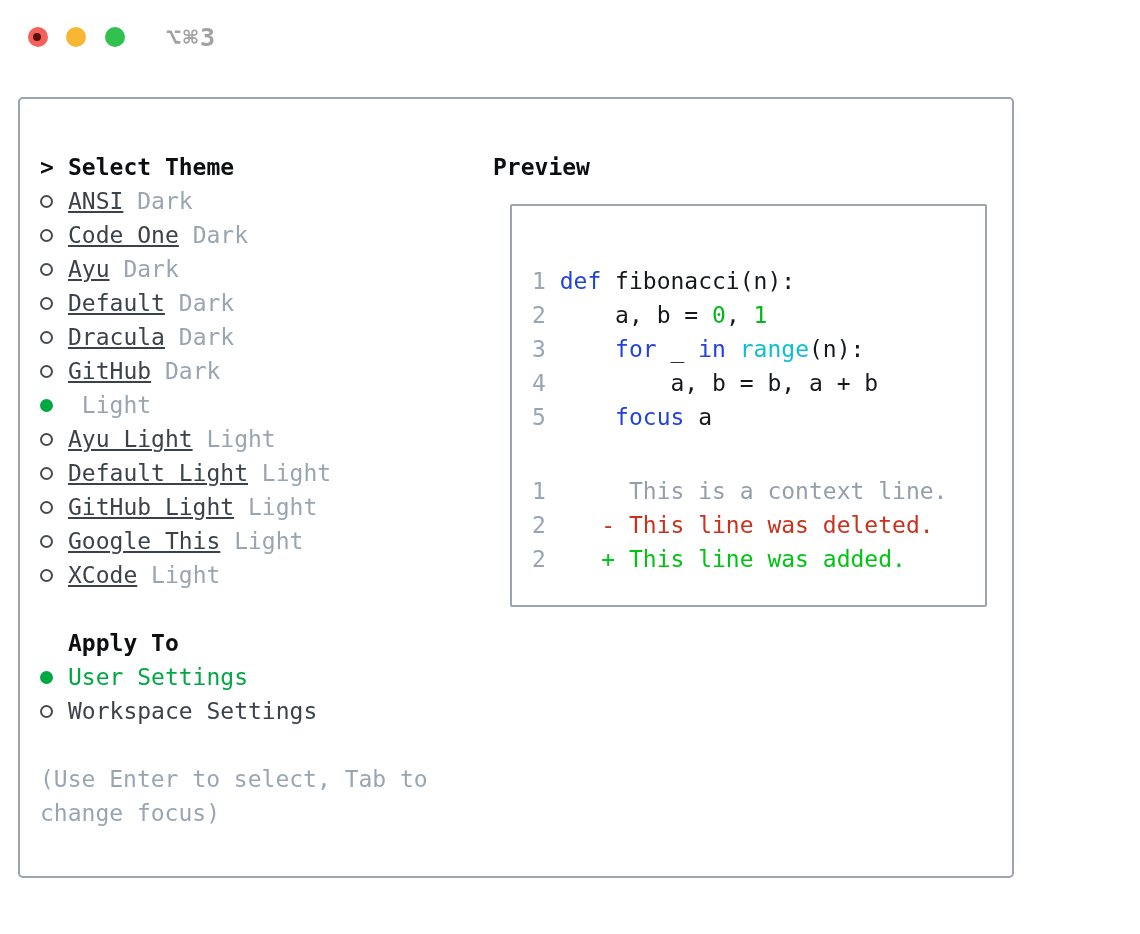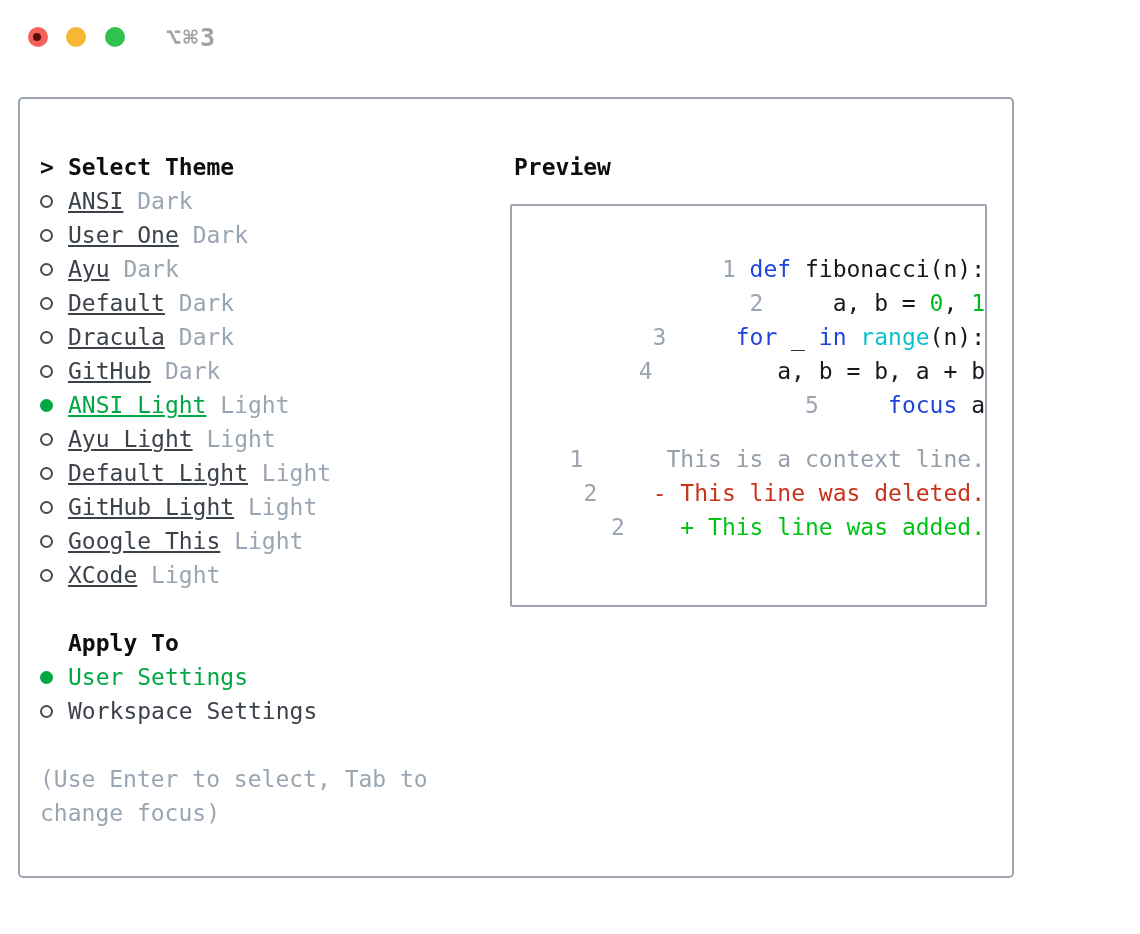--- a/index.html
+++ b/index.html
@@ -53,31 +53,31 @@
   .title-row .label{font-weight:bold;color:var(--heading);}
   .t-name{color:var(--list-text);text-decoration:underline;}
   .t-name.sel{color:var(--selected-green);}
   .t-variant{color:var(--muted);margin-left:1ch;}
   .opt-label.sel{color:var(--selected-green);}
   .spacer{height:34px;}
   .help{color:var(--muted);width:436px;}
 
   
   .preview-title{
-    position:absolute;left:494px;top:51px;height:34px;display:flex;align-items:center;
+    position:absolute;left:473px;top:51px;height:34px;display:flex;align-items:center;
     font-size:23px;font-weight:bold;color:var(--heading);
   }
   .preview-box{
     position:absolute;left:490px;top:105px;width:477px;height:403px;
     border:2px solid var(--border);border-radius:2px;background:#fff;
-    padding:46px 0 0 20px;overflow:hidden;
-    font-size:23px;line-height:34px;text-align:right;
+    padding:58px 0 0 20px;overflow:hidden;
+    font-size:23px;line-height:34px;
   }
   .code-line{white-space:pre;height:34px;}
-  .diff-block{margin-top:20px;}
+  .diff-block{margin-top:40px;}
   .tok-lineno{color:var(--line-number);}
   .tok-keyword{color:var(--keyword);}
   .tok-builtin{color:var(--builtin);}
   .tok-number{color:var(--number-literal);}
   .tok-plain{color:var(--plain);}
   .tok-context{color:var(--context);}
   .tok-deleted{color:var(--deleted);}
   .tok-added{color:var(--added);}
 </style>
 </head>
@@ -93,26 +93,26 @@
   <div class="panel">
 
     <div class="left-col">
       <div class="row title-row">
         <span class="marker"><span class="caret">&gt;</span></span>
         <span class="label">Select Theme</span>
       </div>
 
       <div id="theme-list">
           <div class="row"><span class="marker"><span class="bullet"></span></span><span class="t-name">ANSI</span><span class="t-variant">Dark</span></div>
-          <div class="row"><span class="marker"><span class="bullet"></span></span><span class="t-name">User One</span><span class="t-variant">Dark</span></div>
+          <div class="row"><span class="marker"><span class="bullet"></span></span><span class="t-name">Code One</span><span class="t-variant">Dark</span></div>
           <div class="row"><span class="marker"><span class="bullet"></span></span><span class="t-name">Ayu</span><span class="t-variant">Dark</span></div>
           <div class="row"><span class="marker"><span class="bullet"></span></span><span class="t-name">Default</span><span class="t-variant">Dark</span></div>
           <div class="row"><span class="marker"><span class="bullet"></span></span><span class="t-name">Dracula</span><span class="t-variant">Dark</span></div>
           <div class="row"><span class="marker"><span class="bullet"></span></span><span class="t-name">GitHub</span><span class="t-variant">Dark</span></div>
-          <div class="row"><span class="marker"><span class="bullet filled"></span></span><span class="t-name sel">ANSI Light</span><span class="t-variant">Light</span></div>
+          <div class="row"><span class="marker"><span class="bullet filled"></span></span><span class="t-variant">Light</span></div>
           <div class="row"><span class="marker"><span class="bullet"></span></span><span class="t-name">Ayu Light</span><span class="t-variant">Light</span></div>
           <div class="row"><span class="marker"><span class="bullet"></span></span><span class="t-name">Default Light</span><span class="t-variant">Light</span></div>
           <div class="row"><span class="marker"><span class="bullet"></span></span><span class="t-name">GitHub Light</span><span class="t-variant">Light</span></div>
           <div class="row"><span class="marker"><span class="bullet"></span></span><span class="t-name">Google This</span><span class="t-variant">Light</span></div>
           <div class="row"><span class="marker"><span class="bullet"></span></span><span class="t-name">XCode</span><span class="t-variant">Light</span></div>
         </div>
 
       <div class="spacer"></div>
 
       <div class="row title-row">

